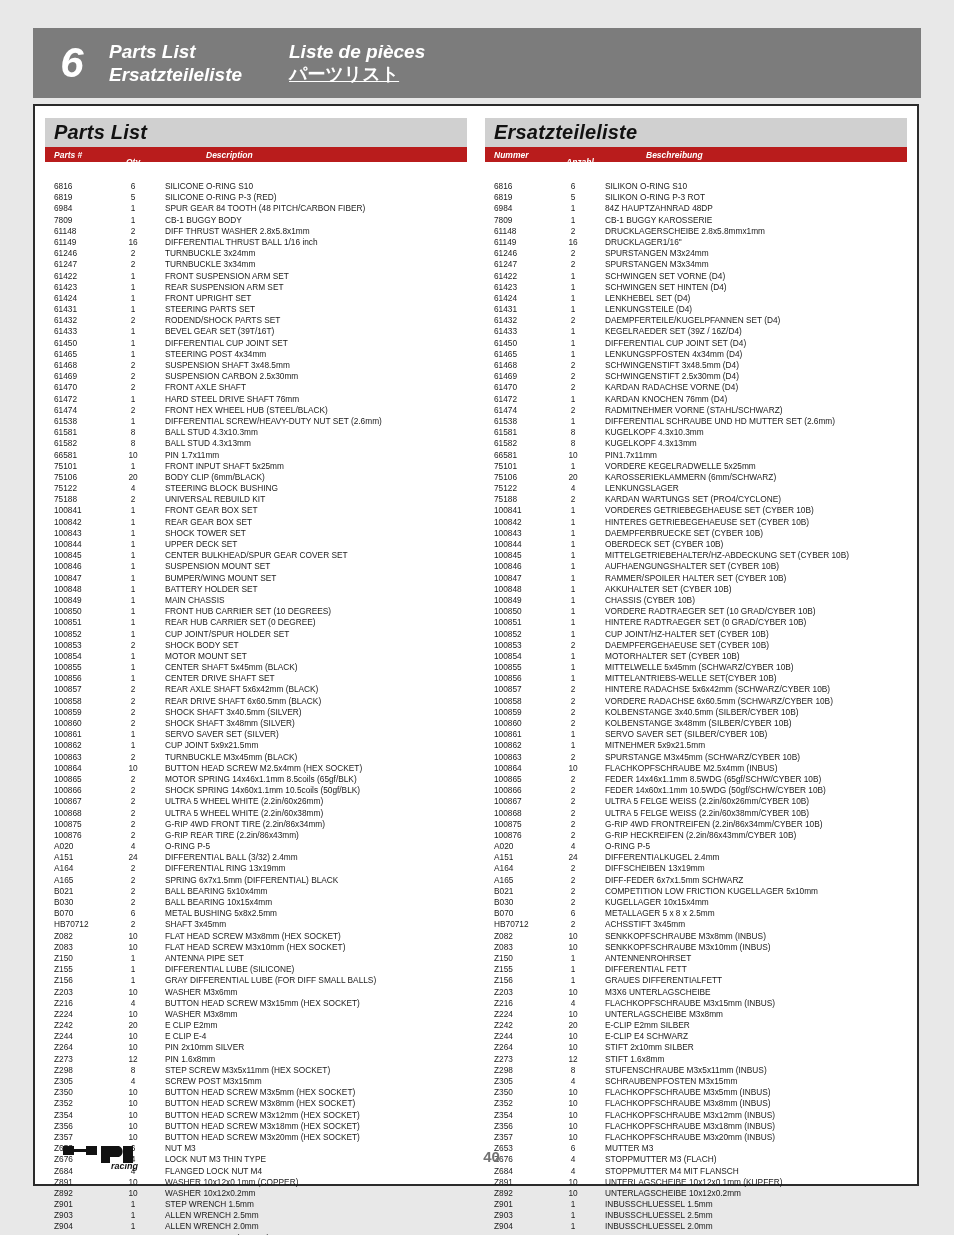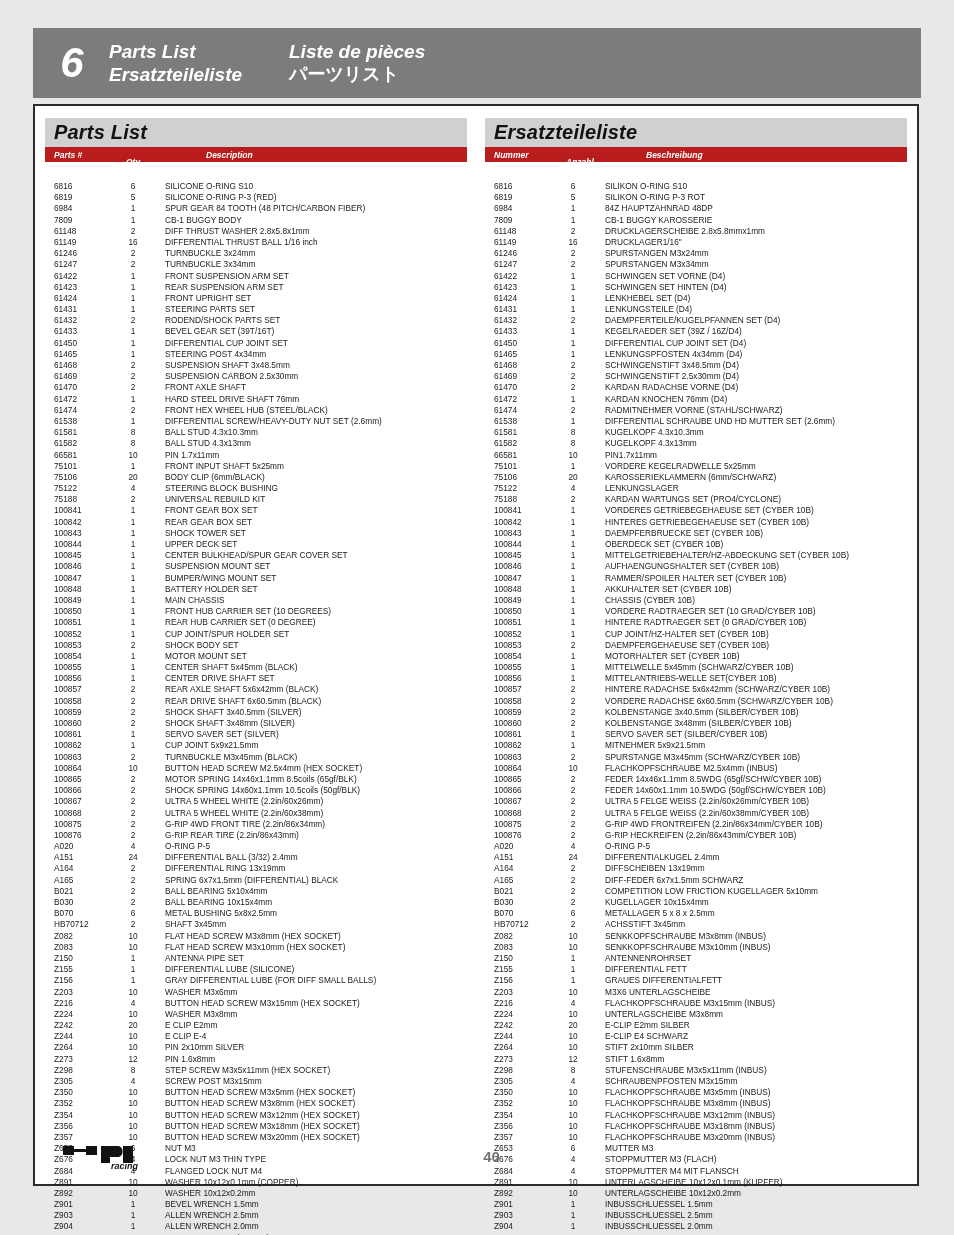--- a/index.html
+++ b/index.html
@@ -57,20 +57,21 @@
     font-size: 19px;
     font-weight: bold;
     font-style: italic;
     line-height: 1.22;
     white-space: nowrap;
   }
   .title-line.jp {
     font-style: normal;
     font-weight: bold;
     font-size: 18px;
+    text-decoration: underline;
   }
 
   
   .brand {
     position: absolute;
     right: 22px;
     top: 4px;
     width: 270px;
     height: 62px;
   }
@@ -647,21 +648,21 @@
               <span class="cell-desc">WASHER 10x12x0.1mm (COPPER)</span>
             </div>
             <div class="row">
               <span class="cell-num">Z892</span>
               <span class="cell-qty">10</span>
               <span class="cell-desc">WASHER 10x12x0.2mm</span>
             </div>
             <div class="row">
               <span class="cell-num">Z901</span>
               <span class="cell-qty">1</span>
-              <span class="cell-desc">BEVEL WRENCH 1.5mm</span>
+              <span class="cell-desc">STEP WRENCH 1.5mm</span>
             </div>
             <div class="row">
               <span class="cell-num">Z903</span>
               <span class="cell-qty">1</span>
               <span class="cell-desc">ALLEN WRENCH 2.5mm</span>
             </div>
             <div class="row">
               <span class="cell-num">Z904</span>
               <span class="cell-qty">1</span>
               <span class="cell-desc">ALLEN WRENCH 2.0mm</span>

